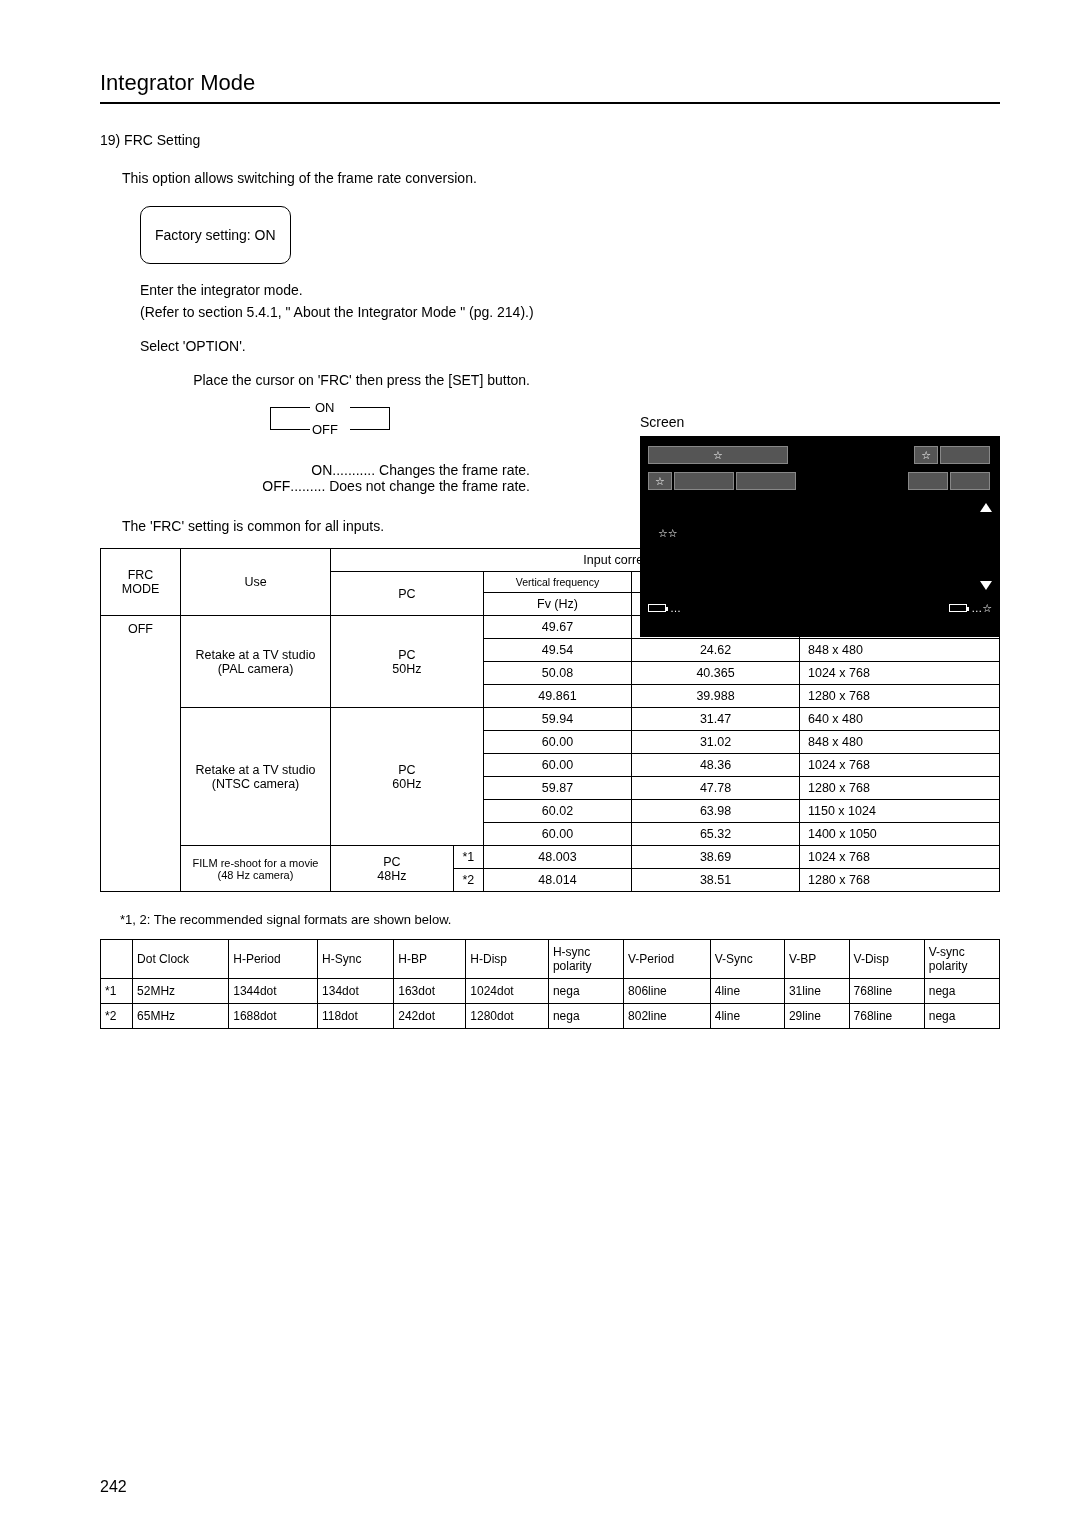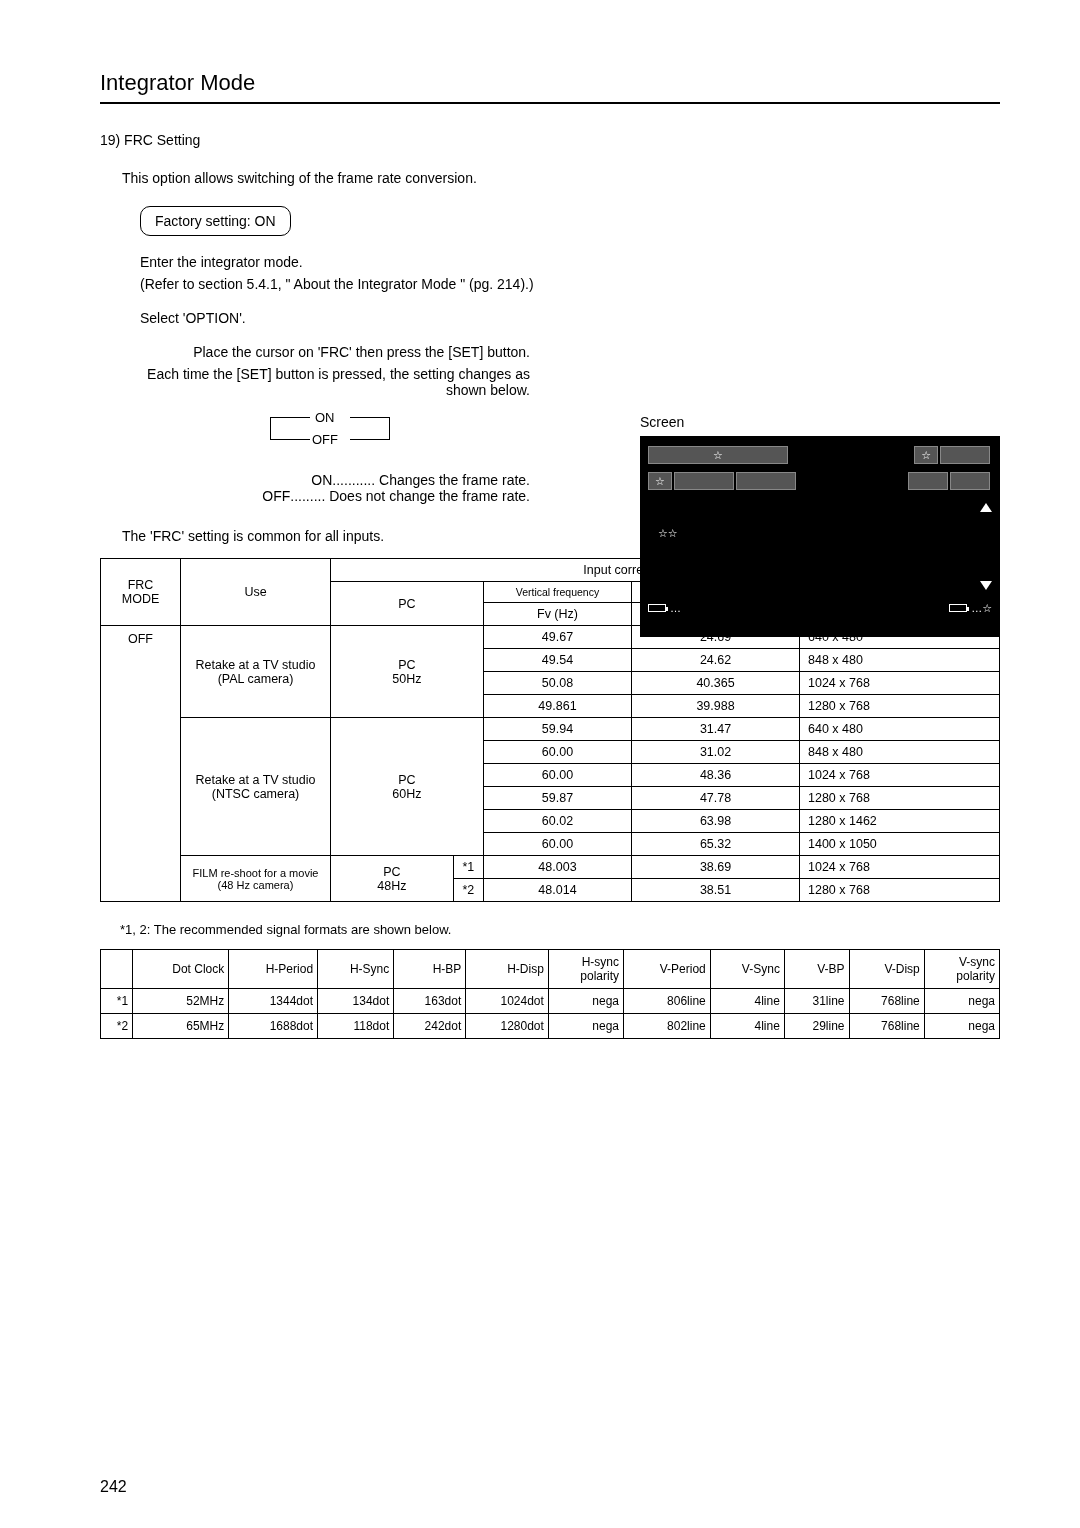--- a/index.html
+++ b/index.html
@@ -25,21 +25,21 @@
   .body-text {
     font-size: 14px;
     margin-bottom: 6px;
   }
   .indent1 { margin-left: 22px; }
   .indent2 { margin-left: 40px; }
   .factory-box {
     display: inline-block;
     border: 1px solid #000;
     border-radius: 10px;
-    padding: 6px 14px;
+    padding: 20px 14px;
     margin: 14px 0 18px 40px;
     font-size: 14px;
   }
   .step-block { margin-top: 18px; }
 
   
   .cycle-diagram {
     margin: 12px 0 14px 130px;
     position: relative;
     width: 200px;
@@ -134,21 +134,21 @@
   table { border-collapse: collapse; font-size: 12.5px; }
   .frc-table { width: 100%; margin-top: 14px; }
   .frc-table th, .frc-table td { border: 1px solid #000; padding: 4px 6px; }
   .frc-table th { font-weight: normal; text-align: center; background: #fff; }
   .center { text-align: center; }
   .hdr-group { text-align: center; }
 
   .note { font-size: 13px; margin: 20px 0 12px 20px; }
 
   .sig-table { width: 100%; }
-  .sig-table th, .sig-table td { border: 1px solid #000; padding: 5px 4px; text-align: right; font-weight: normal; font-size: 12px; }
+  .sig-table th, .sig-table td { border: 1px solid #000; padding: 5px 4px; text-align: left; font-weight: normal; font-size: 12px; }
 
   .page-num {
     position: absolute;
     bottom: 32px;
     left: 100px;
     font-size: 16px;
     font-weight: normal;
     margin-top: 20px;
   }
   .two-col { display: flex; gap: 20px; }
@@ -167,21 +167,20 @@
 <div class="factory-box">Factory setting: ON</div>
 
 <div class="body-text indent2">Enter the integrator mode.</div>
 <div class="body-text indent2">(Refer to section 5.4.1, " About the Integrator Mode " (pg. 214).)</div>
 
 <div class="body-text indent2 step-block">Select 'OPTION'.</div>
 
 <div class="two-col step-block">
   <div class="left-col">
     <div class="body-text indent2">Place the cursor on 'FRC' then press the [SET] button.</div>
-    <div class="body-text indent2">Each time the [SET] button is pressed, the setting changes as shown below.</div>
 
     <div class="cycle-diagram">
       <span class="lbl-on">ON</span>
       <span class="lbl-off">OFF</span>
       <div class="hline-top-left"></div>
         <div class="hline-top-right"></div>
       <div class="vline-left"></div>
         <div class="vline-right"></div>
       <div class="hline-bot-left"></div>
         <div class="hline-bot-right"></div>
@@ -306,21 +305,21 @@
         <td style="padding-left: 8px;">1024 x 768</td>
       </tr>
       <tr>
         <td class="center">59.87</td>
         <td class="center">47.78</td>
         <td style="padding-left: 8px;">1280 x 768</td>
       </tr>
       <tr>
         <td class="center">60.02</td>
         <td class="center">63.98</td>
-        <td style="padding-left: 8px;">1280 x 1462</td>
+        <td style="padding-left: 8px;">1150 x 1024</td>
       </tr>
       <tr>
         <td class="center">60.00</td>
         <td class="center">65.32</td>
         <td style="padding-left: 8px;">1400 x 1050</td>
       </tr>
       <tr>
         <td rowspan="2" class="center" style="white-space: pre-line; font-size: 11px;">FILM re-shoot for a movie
 (48 Hz camera)</td>
         <td rowspan="2" class="center" style="white-space: pre-line;">PC

